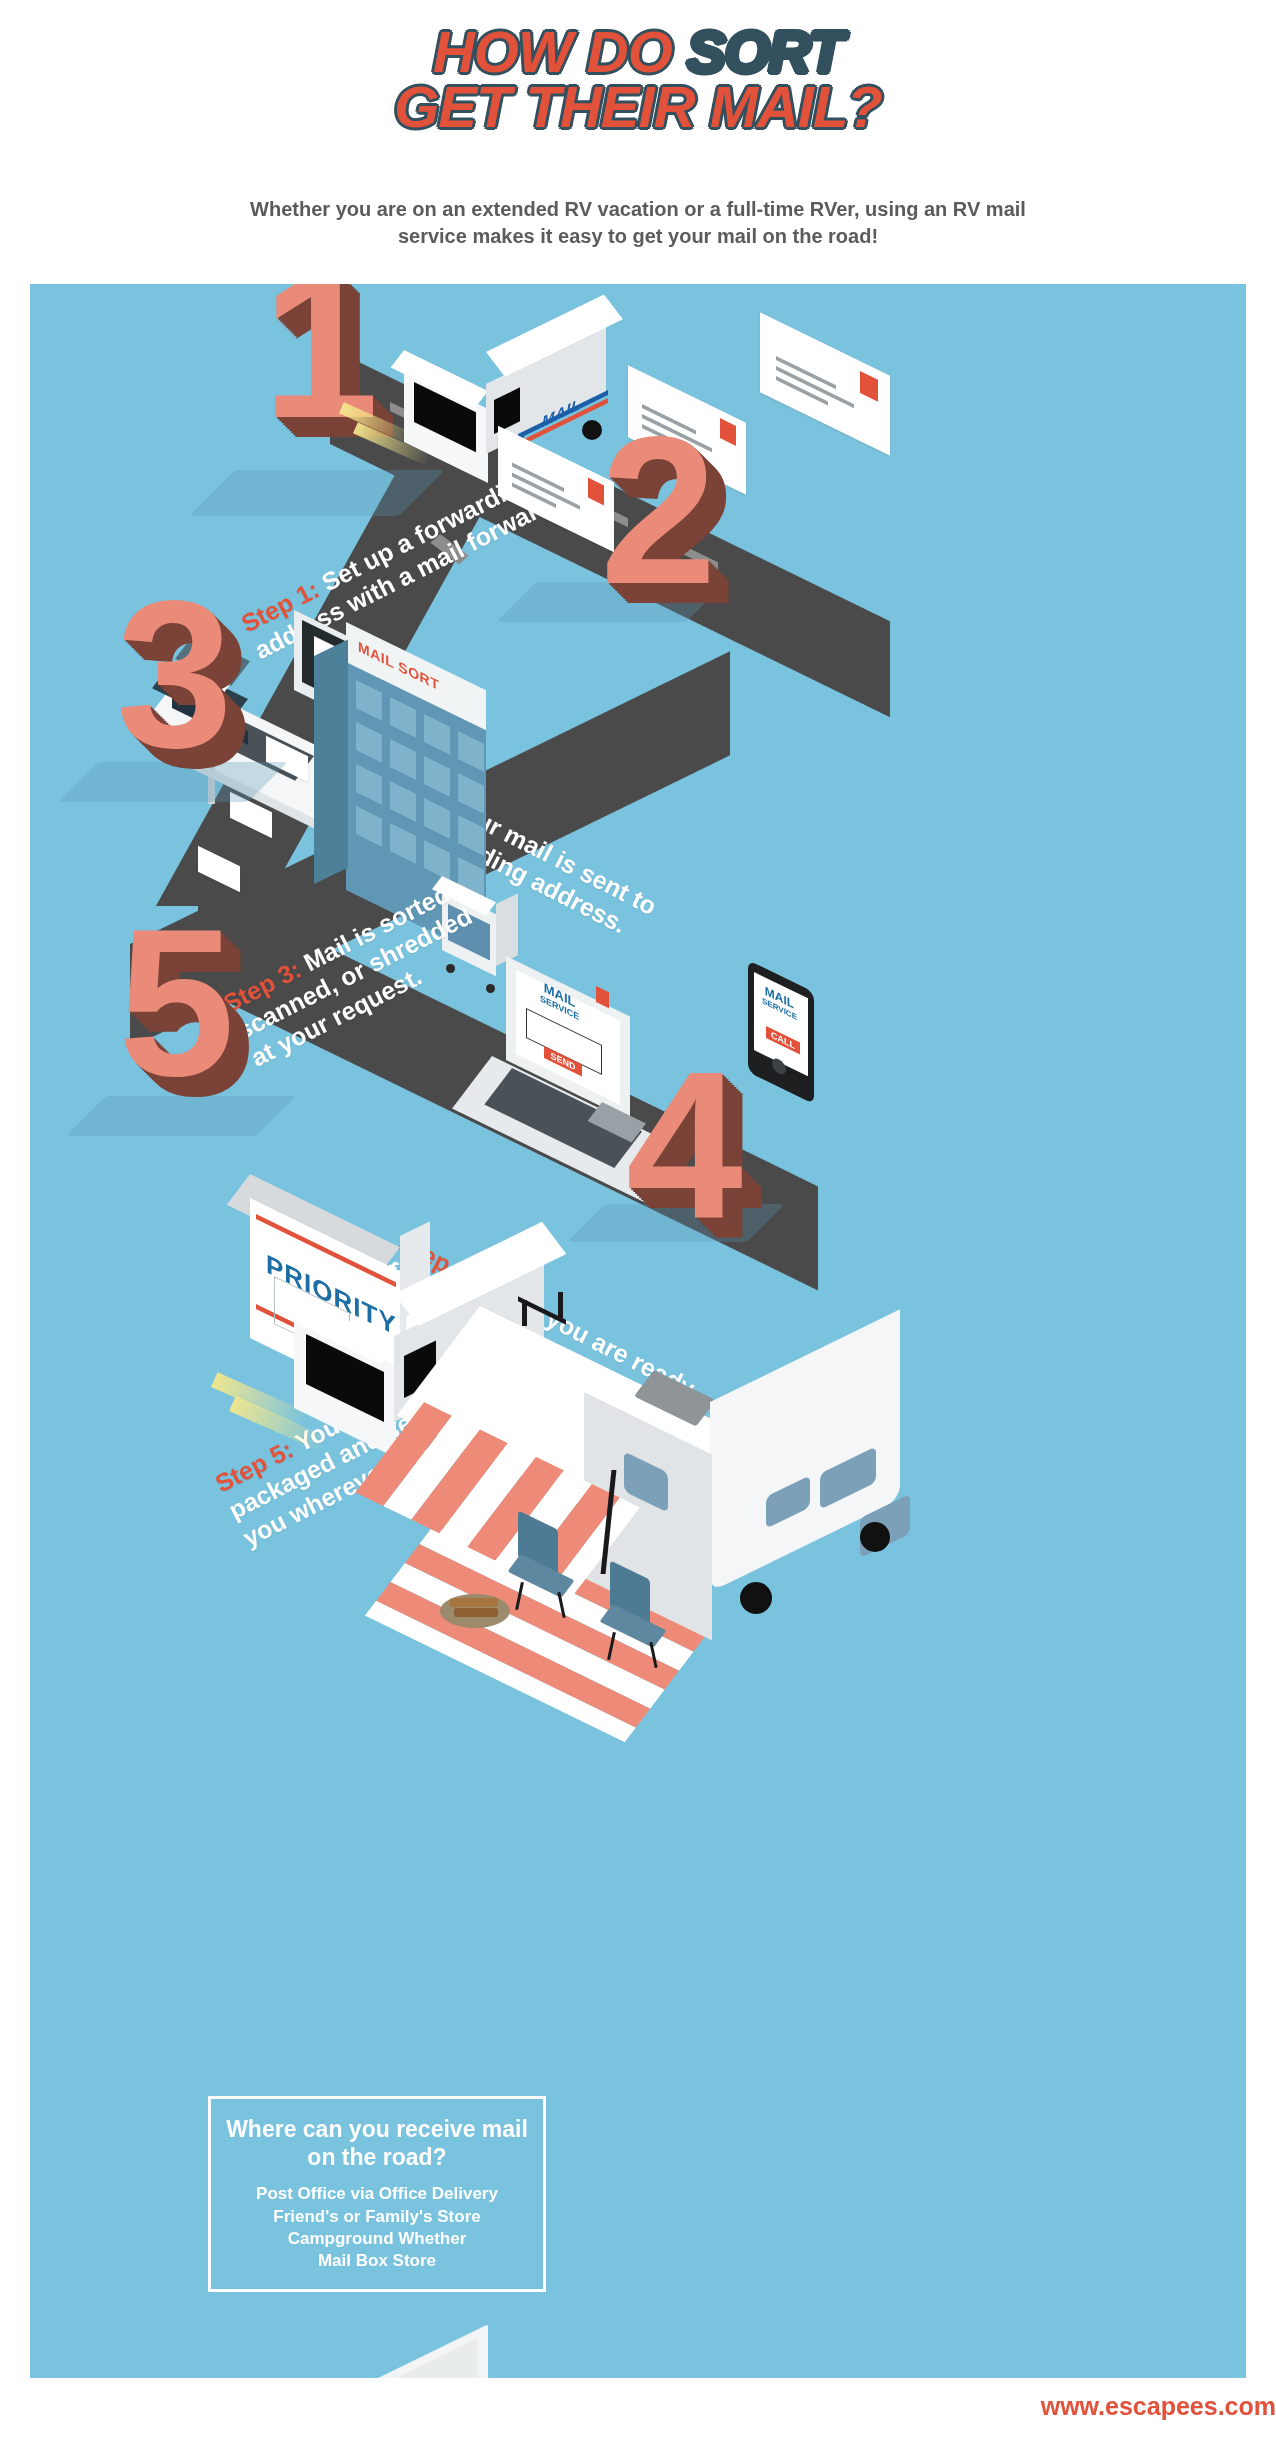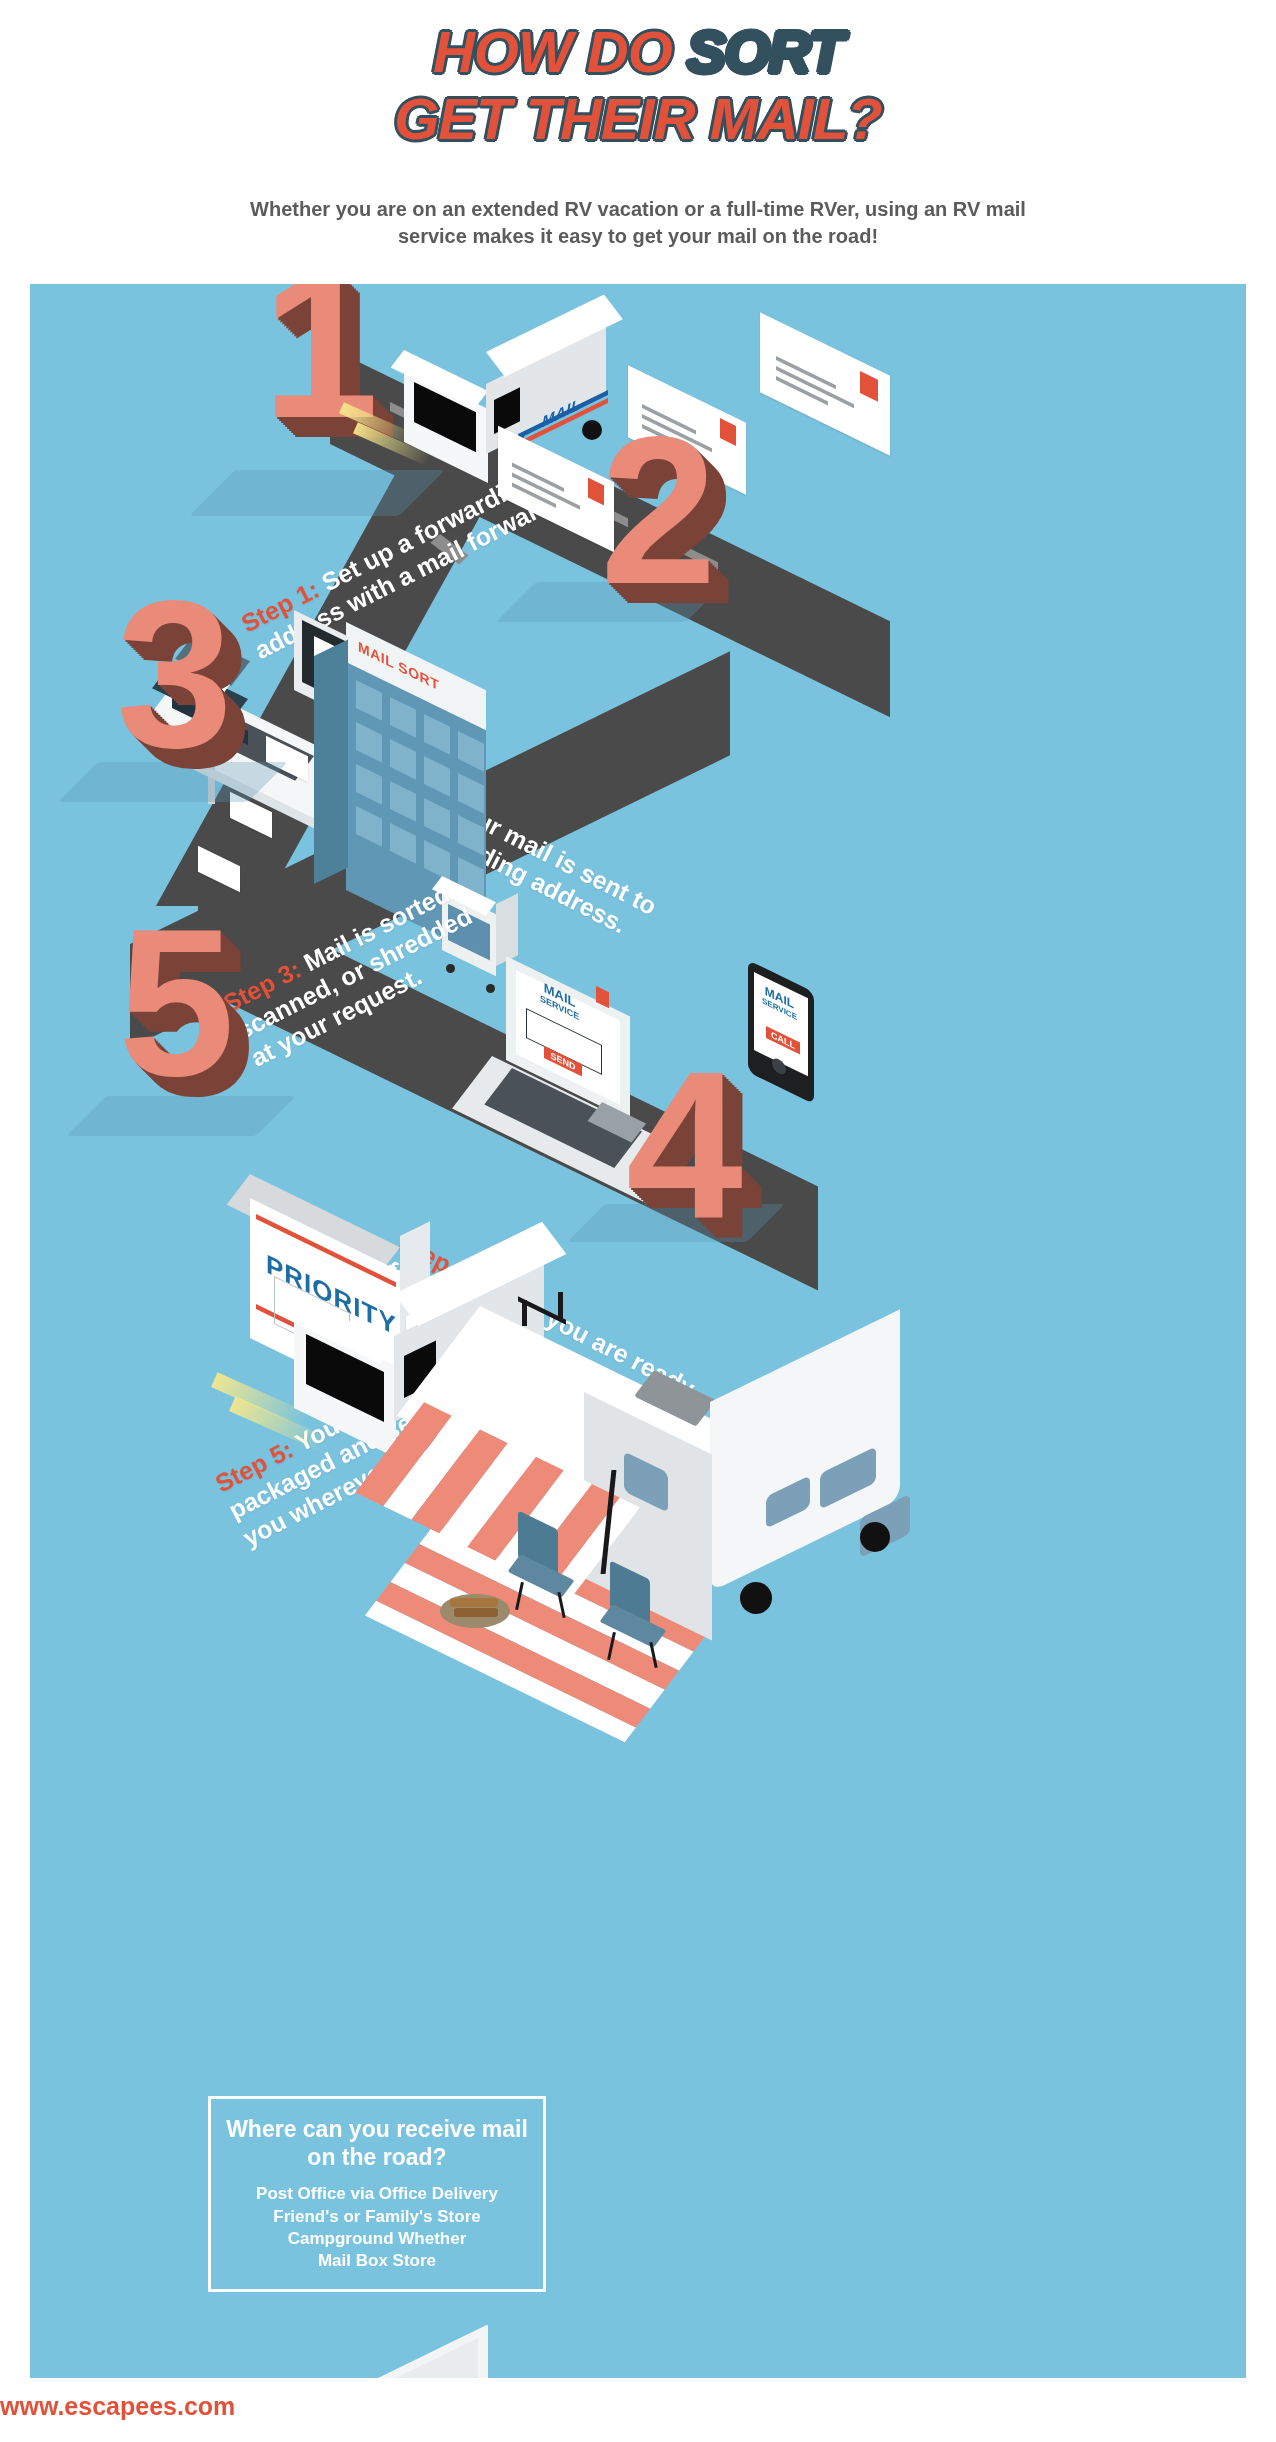--- a/index.html
+++ b/index.html
@@ -37,21 +37,21 @@
     font-style: italic;
     font-weight: bold;
     letter-spacing: -1px;
     line-height: 0.88;
   }
   .title-line {
     display: block;
     font-size: 58px;
     white-space: nowrap;
   }
-  .title-line.l2 { margin-top: 16px; text-align: center; }
+  .title-line.l2 { margin-top: 4px; text-align: center; }
 
   .t-red {
     color: #e2523b;
     -webkit-text-stroke: 3px #ffffff;
     paint-order: stroke fill;
     text-shadow:
        3px 0 0 #33505e, -3px 0 0 #33505e, 0 3px 0 #33505e, 0 -3px 0 #33505e,
        2px 2px 0 #33505e, -2px 2px 0 #33505e, 2px -2px 0 #33505e, -2px -2px 0 #33505e;
   }
   .t-navy {
@@ -176,21 +176,21 @@
     width: 220px; height: 74px;
     background: #f2f4f5;
     transform: skewY(-26deg);
     box-shadow: 0 12px 0 #d3d9dc;
     border-radius: 2px;
   }
   #website {
     position: absolute;
     left: 0; top: 2392px;
     width: 1276px;
-    text-align: left;
+    text-align: right;
     font-size: 25px;
     font-weight: bold;
     color: #e2523b;
   }
 
   
   .iso { position: absolute; }
   .face { position: absolute; }
 
   

